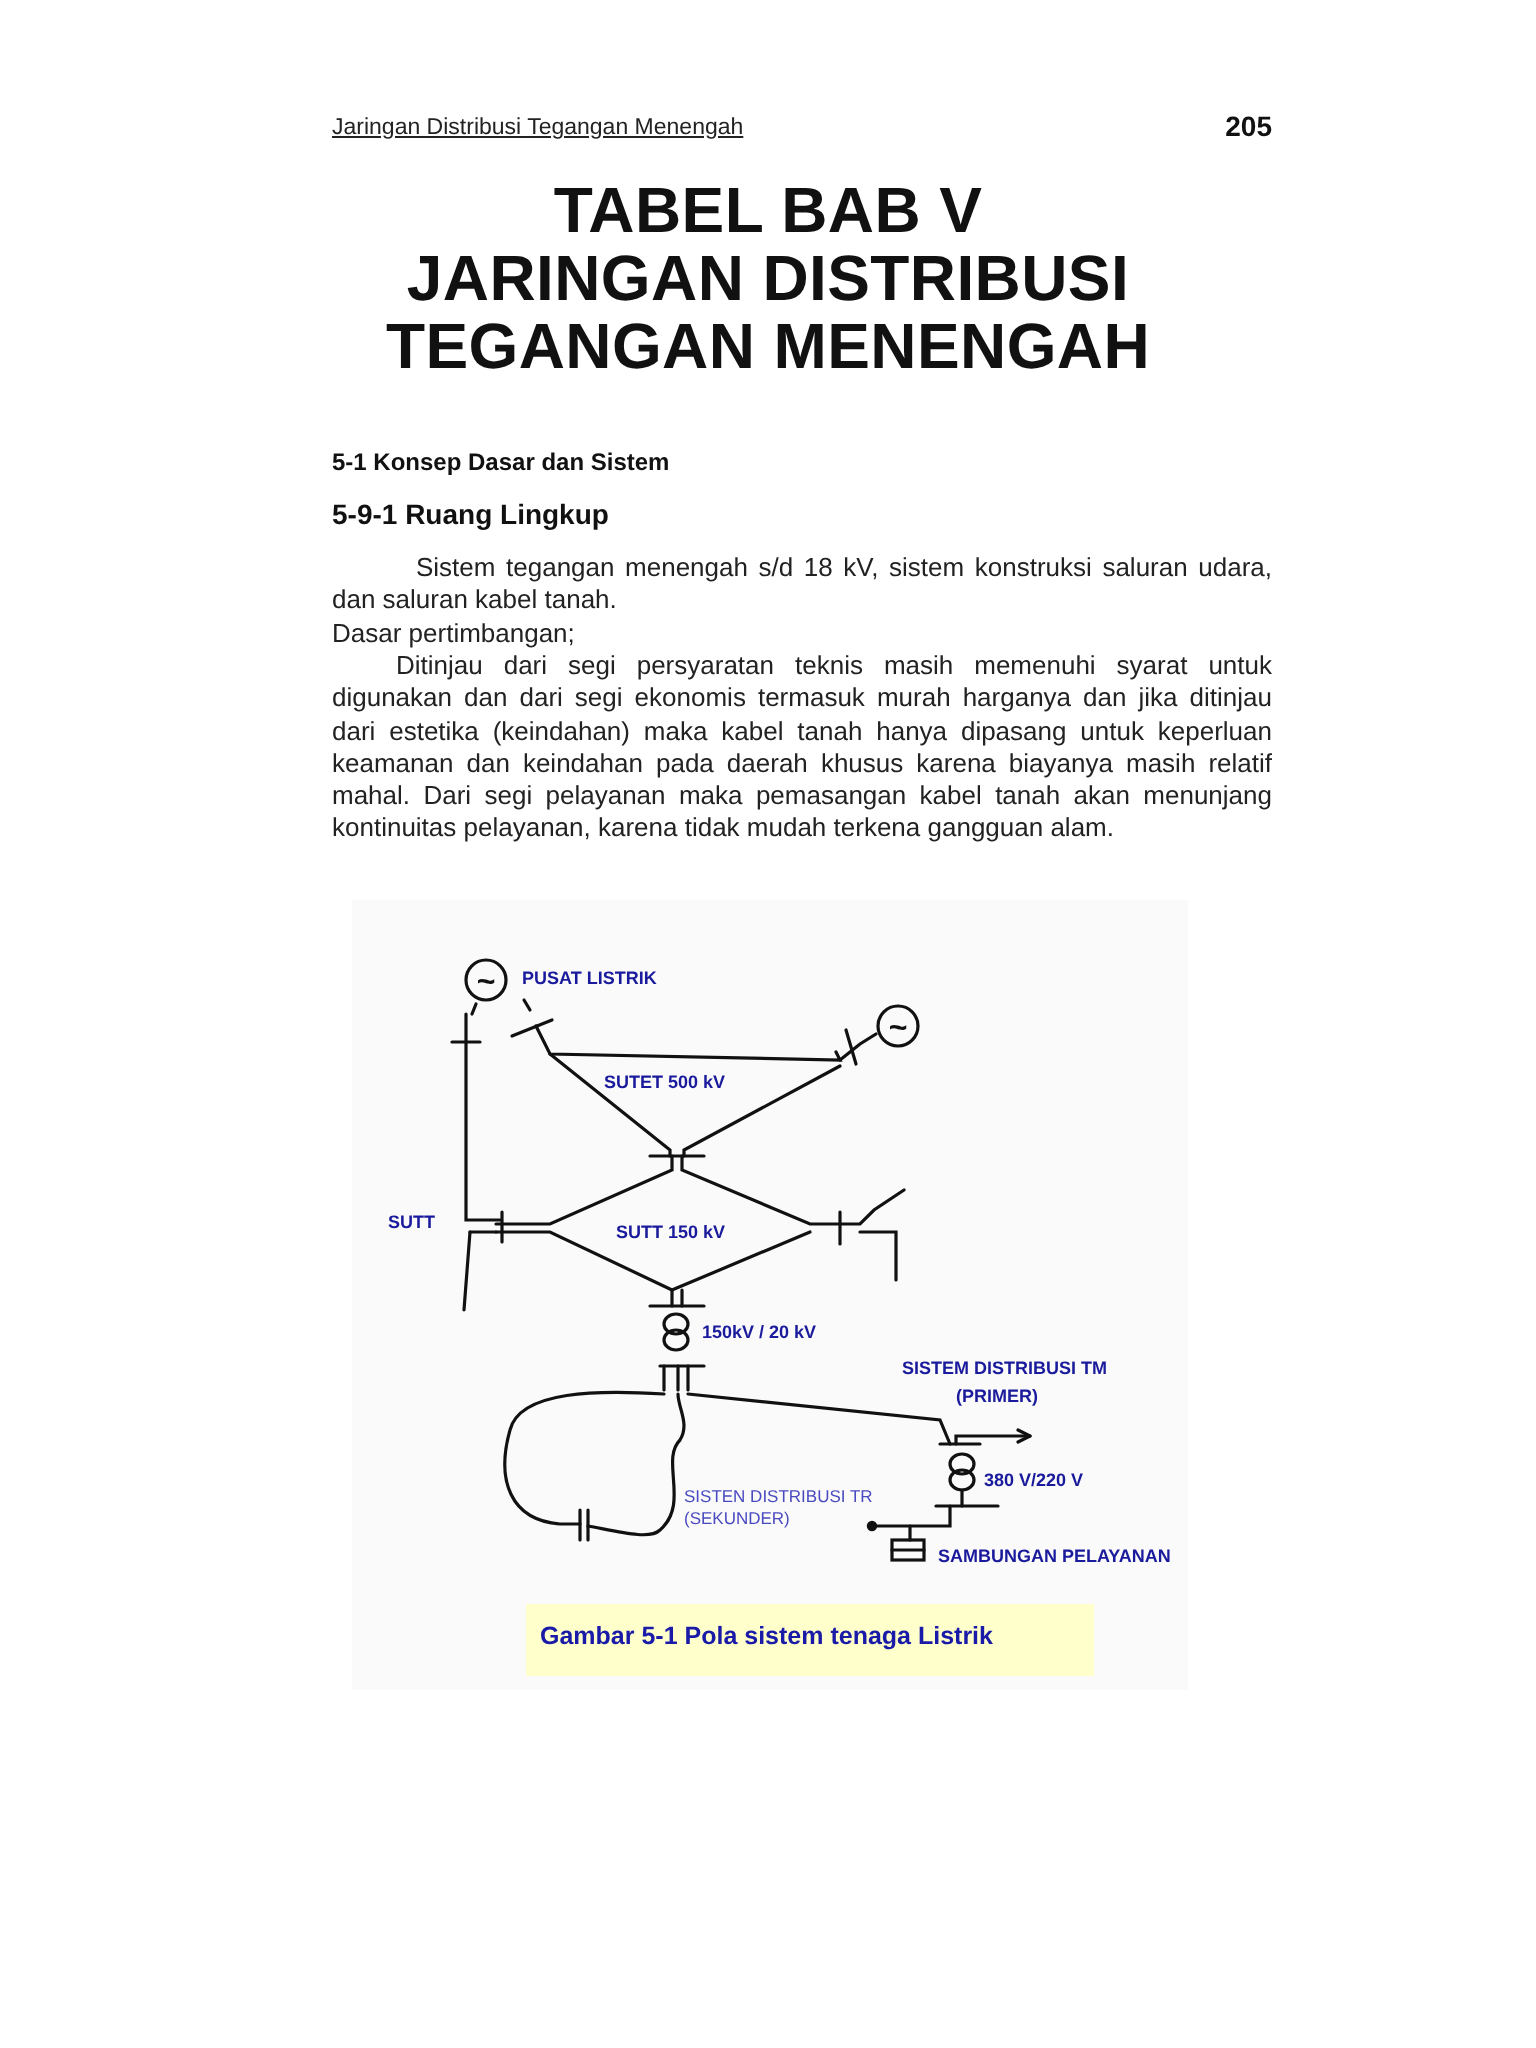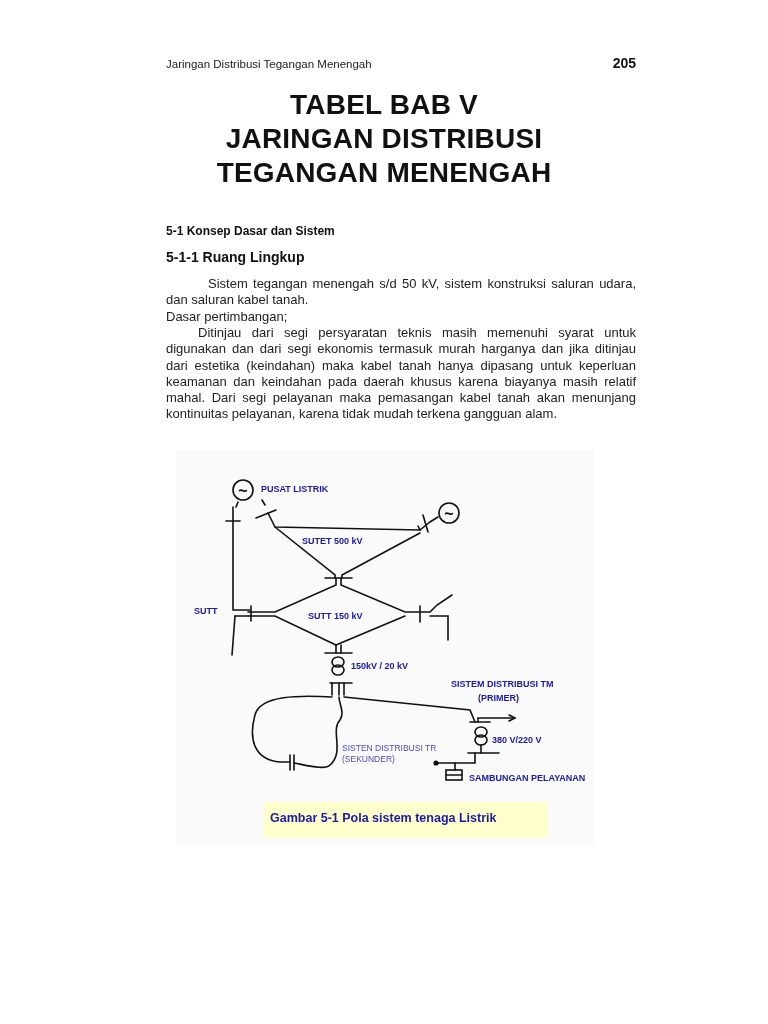--- a/index.html
+++ b/index.html
@@ -1,21 +1,21 @@
 <!DOCTYPE html>
 <html><head>
 <meta charset="utf-8">
 <style>
   html, body { margin:0; padding:0; }
   body { width:768px; height:1024px; background:#ffffff; position:relative; overflow:hidden;
          font-family:"Liberation Sans", sans-serif; color:#111; }
-  .running-head { position:absolute; left:166px; top:58px; font-size:11.5px; color:#222; }
+  .running-head { position:absolute; left:166px; top:58px; font-size:11.5px; color:#222;text-decoration:underline; }
   .page-num { position:absolute; right:132px; top:55px; font-size:14px; font-weight:bold;margin-left:22px; }
   .title { position:absolute; left:0; width:768px; top:88px; text-align:center; font-weight:bold;
-           font-size:28px; line-height:34px; letter-spacing:0.2px; }
+           font-size:32px; line-height:34px; letter-spacing:0.2px; }
   .h1 { position:absolute; left:166px; top:224px; font-size:12px; font-weight:bold; }
   .h2 { position:absolute; left:166px; top:249px; font-size:14px; font-weight:bold; }
   .para { position:absolute; left:166px; width:470px; font-size:13px; line-height:16.3px;
           text-align:justify; color:#222; }
   .p1 { top:276px; text-indent:42px; }
   .p2 { top:309px; }
   .p3 { top:325px; text-indent:32px; }
   .figure { position:absolute; left:176px; top:450px; width:418px; height:395px; background:#fafafa; }
   .caption-box { position:absolute; left:263px; top:802px; width:284px; height:36px; background:#ffffcc; }
   .caption { position:absolute; left:270px; top:811px; font-size:12.5px; font-weight:bold; color:#1a1aa8;text-align:center; }
@@ -28,23 +28,23 @@
 <div class="running-head">Jaringan Distribusi Tegangan Menengah</div>
 <div class="page-num">205</div>
 
 <div class="title">
   <div>TABEL BAB  V</div>
   <div>JARINGAN DISTRIBUSI</div>
   <div>TEGANGAN MENENGAH</div>
 </div>
 
 <div class="h1">5-1  Konsep Dasar dan Sistem</div>
-<div class="h2">5-1-1 Ruang Lingkup</div>
+<div class="h2">5-9-1 Ruang Lingkup</div>
 
-<div class="para p1">Sistem tegangan menengah s/d 50 kV, sistem konstruksi saluran udara, dan saluran kabel tanah.</div>
+<div class="para p1">Sistem tegangan menengah s/d 18 kV, sistem konstruksi saluran udara, dan saluran kabel tanah.</div>
 <div class="para p2">Dasar pertimbangan;</div>
 <div class="para p3">Ditinjau dari segi persyaratan teknis masih memenuhi syarat untuk digunakan dan dari segi ekonomis termasuk murah harganya dan jika ditinjau dari estetika (keindahan) maka kabel tanah hanya dipasang untuk keperluan keamanan dan keindahan pada daerah khusus karena biayanya masih relatif mahal. Dari segi pelayanan maka pemasangan kabel tanah akan menunjang kontinuitas pelayanan, karena tidak mudah  terkena gangguan alam.</div>
 
 <div class="figure">
   <svg width="418" height="395" viewBox="176 450 418 395" xmlns="http://www.w3.org/2000/svg" fill="none" stroke="#111" stroke-width="1.6" stroke-linecap="round">
 
     <g>
       <circle cx="243" cy="490" r="10"></circle>
       <text x="243" y="496" text-anchor="middle" font-size="16" font-weight="bold" fill="#111" stroke="none">~</text>
     </g>

